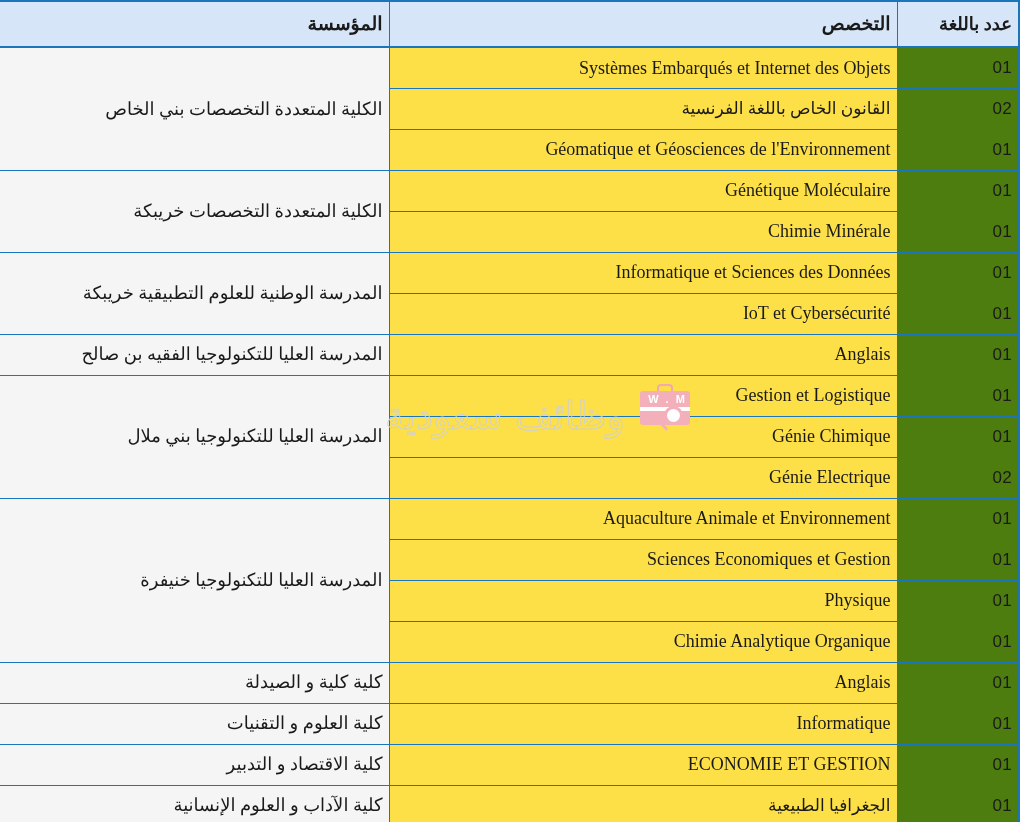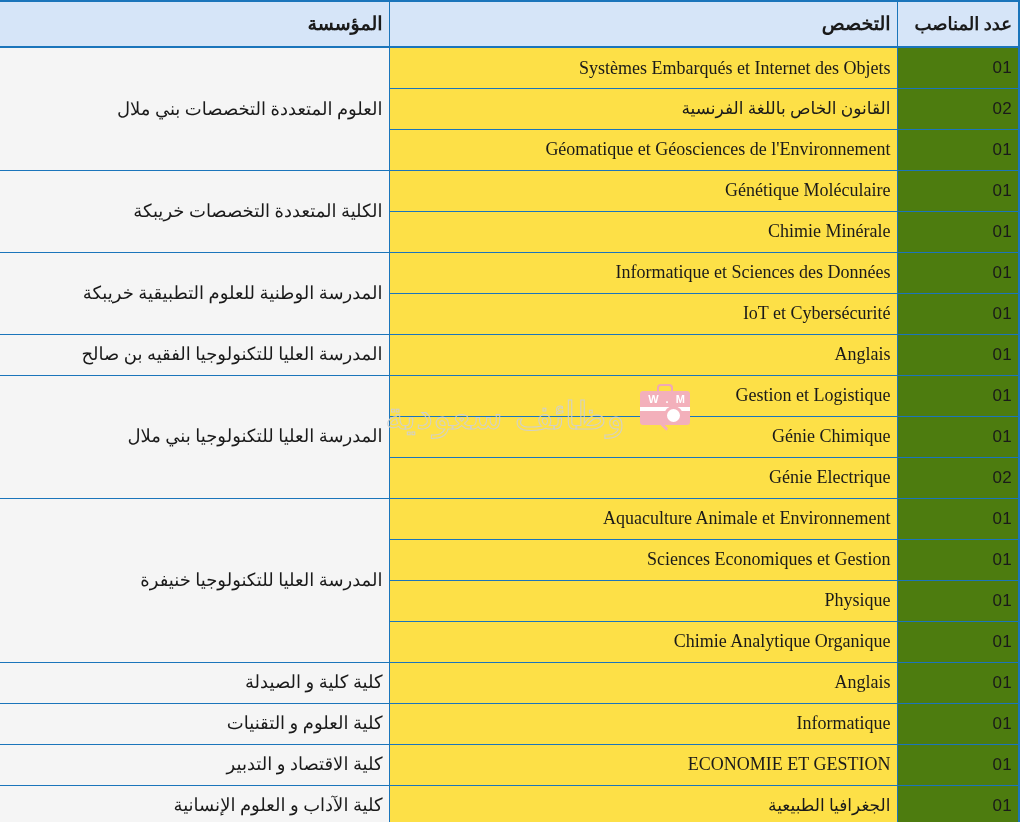--- a/index.html
+++ b/index.html
@@ -193,30 +193,30 @@
 <div id="table-wrap">
 
   <table class="jobs-table">
     <colgroup>
       <col class="col-count">
       <col class="col-spec">
       <col class="col-inst">
     </colgroup>
     <thead>
       <tr>
-        <th class="th-count">عدد المناصب</th>
+        <th class="th-count">عدد باللغة</th>
         <th class="th-spec">التخصص</th>
         <th class="th-inst">المؤسسة</th>
       </tr>
     </thead>
     <tbody id="table-body">
         <tr>
           <td class="cell-count">01</td>
           <td class="cell-spec lat">Systèmes Embarqués et Internet des Objets</td>
-          <td class="cell-inst" rowspan="3">العلوم المتعددة التخصصات بني ملال</td>
+          <td class="cell-inst" rowspan="3">الكلية المتعددة التخصصات بني الخاص</td>
         </tr>
         <tr>
           <td class="cell-count">02</td>
           <td class="cell-spec ar">القانون الخاص باللغة الفرنسية</td>
         </tr>
         <tr>
           <td class="cell-count">01</td>
           <td class="cell-spec lat">Géomatique et Géosciences de l'Environnement</td>
         </tr>
         <tr>

